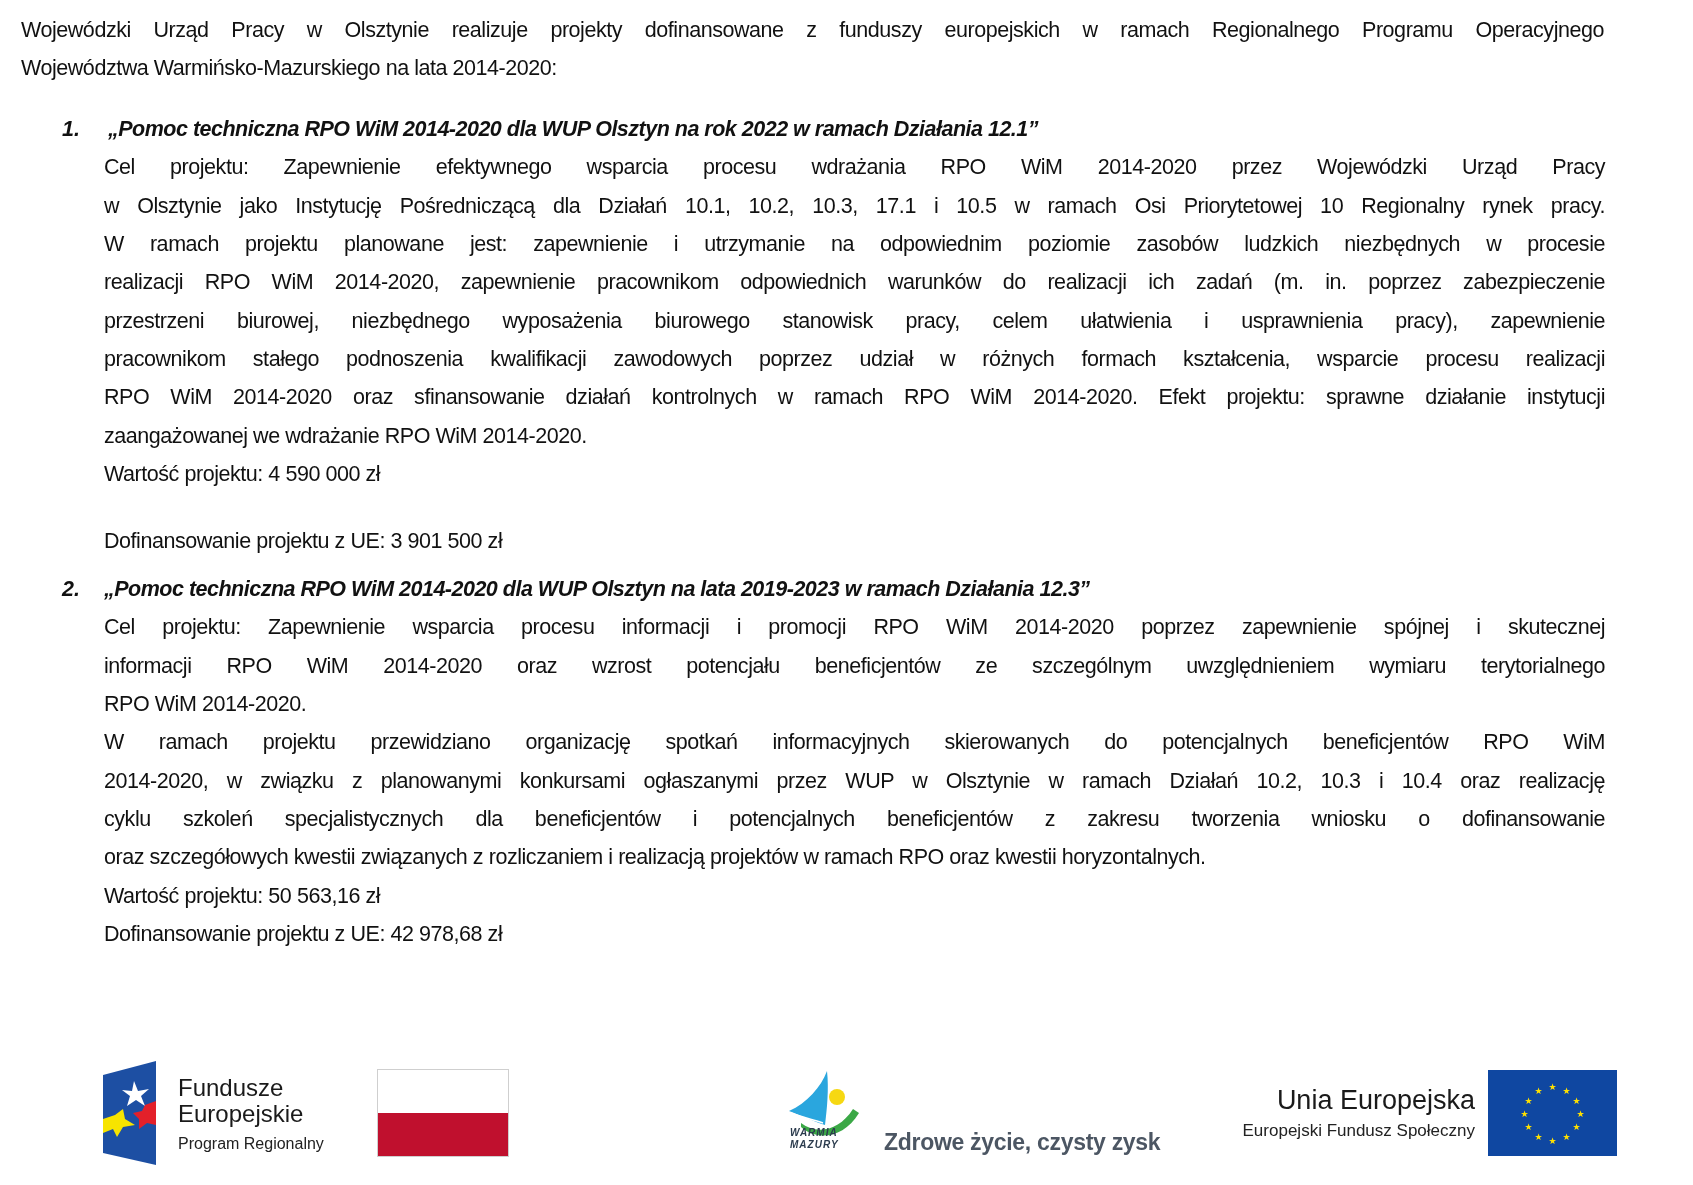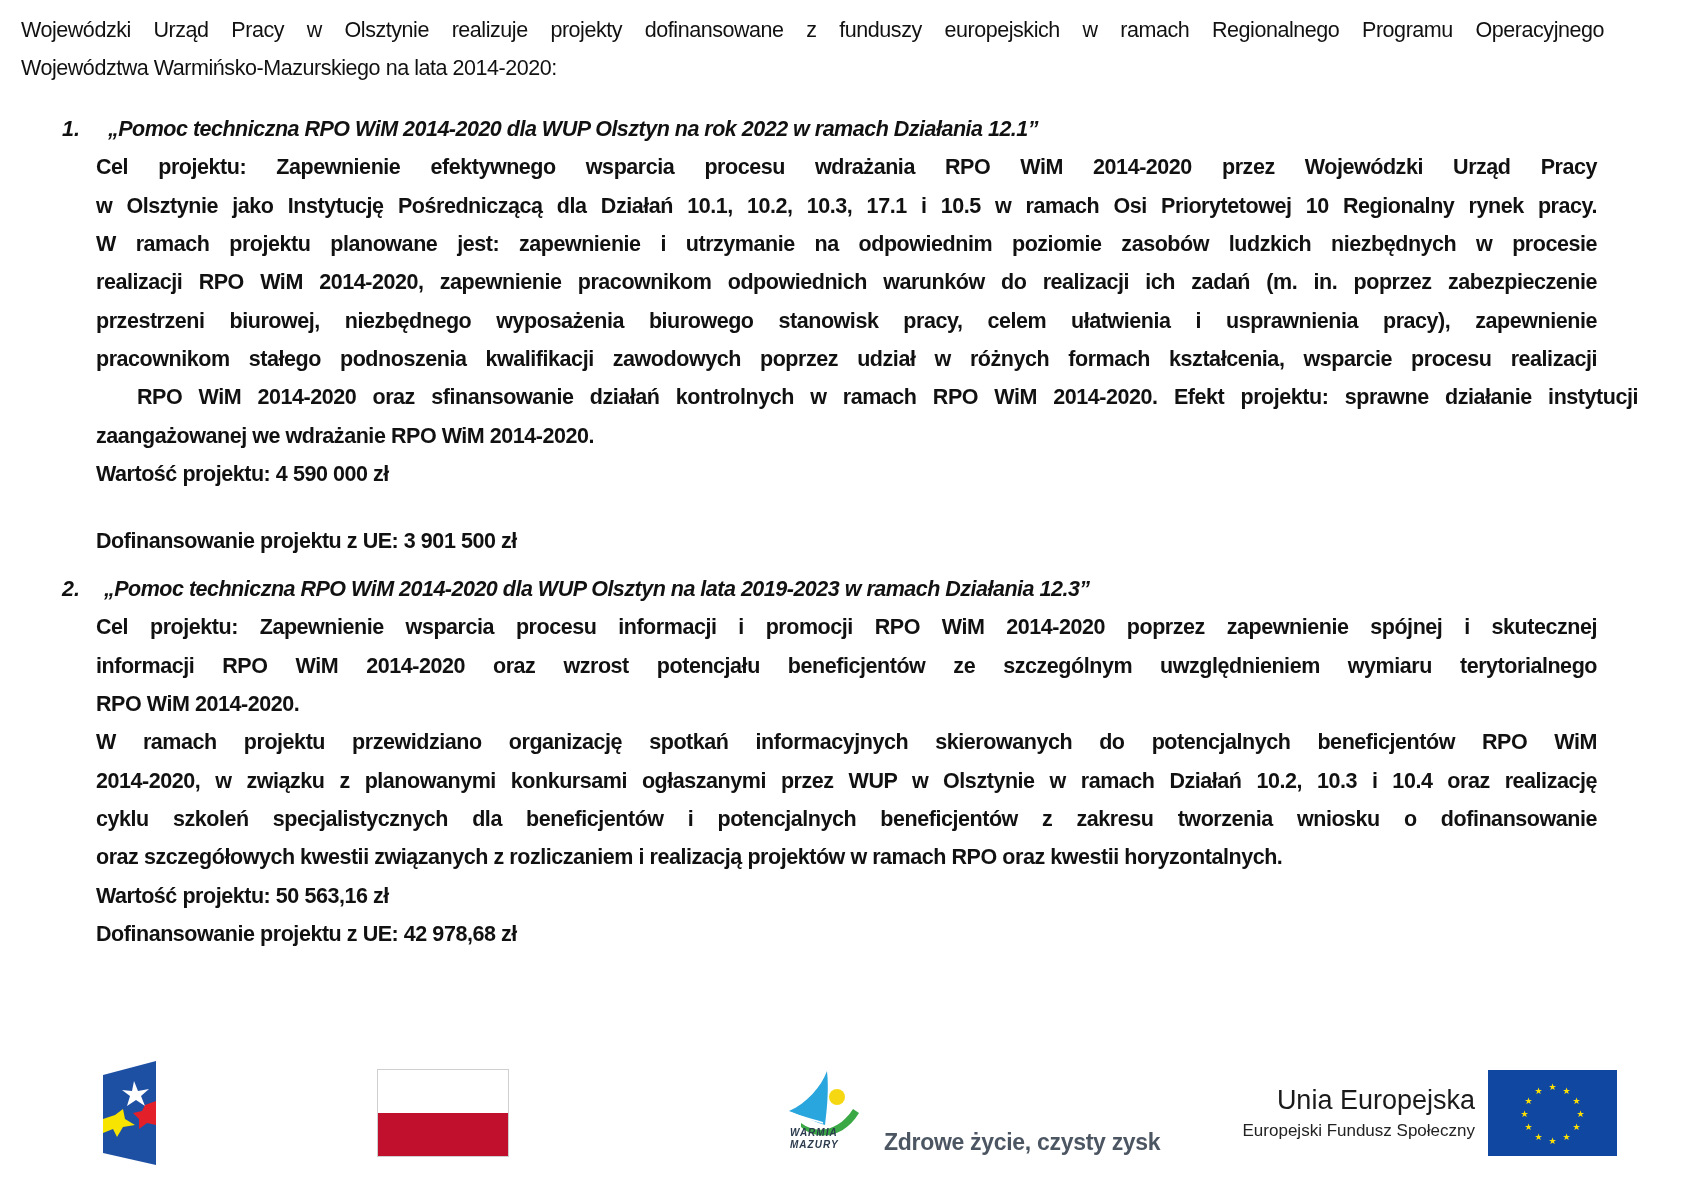--- a/index.html
+++ b/index.html
@@ -1,20 +1,20 @@
 <!DOCTYPE html>
 <html><head>
 <meta charset="utf-8">
 <style>
   html, body { margin: 0; padding: 0; background: #ffffff; }
   body { width: 1693px; height: 1185px; position: relative; overflow: hidden;
          font-family: "Liberation Sans", sans-serif; color: #111111; }
   .line { position: absolute; white-space: nowrap; font-size: 21.5px; line-height: 38px; letter-spacing: -0.45px; }
   .intro { left: 21px; width: 1583px; }
-  .body { left: 96px; width: 1501px; font-weight: bold; }
+  .body { left: 104px; width: 1501px; }
   .just { text-align: justify; text-align-last: justify; white-space: normal; }
   .heading { font-weight: bold; font-style: italic; letter-spacing: -0.5px; }
   .num { position: absolute; font-weight: bold; font-style: italic; font-size: 21.5px; line-height: 38px; }
 
   .footer { position: absolute; top: 1055px; left: 0; width: 1693px; height: 120px; }
   .fe-logo { position: absolute; left: 103px; top: 6px; width: 53px; height: 104px; }
   .fe-text { position: absolute; left: 178px; top: 20px; }
   .fe-title { font-size: 24px; line-height: 26px; font-weight: 500; color: #1a1a1a; }
   .fe-sub { font-size: 16px; line-height: 22px; color: #222; margin-top: 6px; }
   .pl-flag { position: absolute; left: 377px; top: 14px; width: 132px; height: 88px; border: 1px solid #cfcfcf; box-sizing: border-box; }
@@ -36,21 +36,21 @@
 <div class="line intro" style="top:49px;">Województwa Warmińsko-Mazurskiego na lata 2014-2020:</div>
 
 <div class="num" style="left:62px; top:110px;">1.</div>
 <div class="line heading" style="left:108px; top:110px;">„Pomoc techniczna RPO WiM 2014-2020  dla WUP Olsztyn na rok 2022 w ramach Działania 12.1”</div>
 <div class="line body just" style="top:148px;">Cel projektu: Zapewnienie efektywnego wsparcia procesu wdrażania RPO WiM 2014-2020 przez Wojewódzki Urząd Pracy</div>
 <div class="line body just" style="top:187px;">w Olsztynie jako Instytucję Pośredniczącą dla Działań 10.1, 10.2, 10.3, 17.1 i 10.5 w ramach Osi Priorytetowej 10 Regionalny rynek pracy.</div>
 <div class="line body just" style="top:225px;">W ramach projektu planowane jest: zapewnienie i utrzymanie na odpowiednim poziomie zasobów ludzkich niezbędnych w procesie</div>
 <div class="line body just" style="top:263px;">realizacji RPO WiM 2014-2020, zapewnienie pracownikom odpowiednich warunków do realizacji ich zadań (m. in. poprzez zabezpieczenie</div>
 <div class="line body just" style="top:302px;">przestrzeni biurowej, niezbędnego wyposażenia biurowego stanowisk pracy, celem ułatwienia i usprawnienia pracy), zapewnienie</div>
 <div class="line body just" style="top:340px;">pracownikom stałego podnoszenia kwalifikacji zawodowych poprzez udział w różnych formach kształcenia, wsparcie procesu realizacji</div>
-<div class="line body just" style="top:378px;margin-left:41px;">RPO WiM 2014-2020 oraz sfinansowanie działań kontrolnych w ramach RPO WiM 2014-2020. Efekt projektu: sprawne działanie instytucji</div>
+<div class="line body just" style="top:378px;">RPO WiM 2014-2020 oraz sfinansowanie działań kontrolnych w ramach RPO WiM 2014-2020. Efekt projektu: sprawne działanie instytucji</div>
 <div class="line body" style="top:417px;">zaangażowanej we wdrażanie RPO WiM 2014-2020.</div>
 <div class="line body" style="top:455px;">Wartość projektu: 4 590 000 zł</div>
 <div class="line body" style="top:493px;margin-top:29px;">Dofinansowanie projektu z UE: 3 901 500 zł</div>
 
 <div class="num" style="left:62px; top:570px;">2.</div>
 <div class="line heading" style="left:104px; top:570px;">„Pomoc techniczna RPO WiM 2014-2020  dla WUP Olsztyn na lata 2019-2023 w ramach Działania 12.3”</div>
 <div class="line body just" style="top:608px;">Cel projektu:  Zapewnienie wsparcia procesu informacji i promocji RPO WiM 2014-2020 poprzez zapewnienie spójnej i skutecznej</div>
 <div class="line body just" style="top:647px;">informacji RPO WiM 2014-2020 oraz wzrost potencjału beneficjentów ze szczególnym uwzględnieniem wymiaru terytorialnego</div>
 <div class="line body" style="top:685px;">RPO WiM 2014-2020.</div>
 <div class="line body just" style="top:723px;">W ramach projektu przewidziano organizację spotkań informacyjnych skierowanych do potencjalnych beneficjentów RPO WiM</div>
@@ -61,20 +61,25 @@
 <div class="line body" style="top:915px;">Dofinansowanie projektu z UE: 42 978,68 zł</div>
 
 <div class="footer">
 
   <svg class="fe-logo" viewBox="0 0 53 104">
     <polygon points="0,14 53,0 53,104 0,92" fill="#1d4fa3"></polygon>
     <polygon points="31,20 35,30 46,28 38,35 42,45 33,39 24,45 27,35 19,29 29,30" fill="#ffffff"></polygon>
     <polygon points="42,44 53,40 53,64 44,62 36,68 36,58 30,52 39,50" fill="#e3202a"></polygon>
     <polygon points="0,58 12,54 20,48 22,58 32,64 20,66 14,76 10,68 0,72" fill="#f7e400"></polygon>
   </svg>
+  <div class="fe-text">
+    <div class="fe-title">Fundusze</div>
+    <div class="fe-title">Europejskie</div>
+    <div class="fe-sub">Program Regionalny</div>
+  </div>
 
   <div class="pl-flag">
     <div class="white"></div>
       <div class="red"></div>
   </div>
 
   <svg class="wm-logo" viewBox="0 0 76 90">
     <path d="M40,2 C34,18 20,34 2,42 C12,46 26,52 38,56 C40,40 42,20 40,2 Z" fill="#2aa6de"></path>
     <path d="M4,44 C14,48 24,50 36,54" stroke="#ffffff" stroke-width="1.5" fill="none"></path>
     <path d="M6,48 C16,52 26,54 36,58" stroke="#ffffff" stroke-width="1.5" fill="none"></path>

